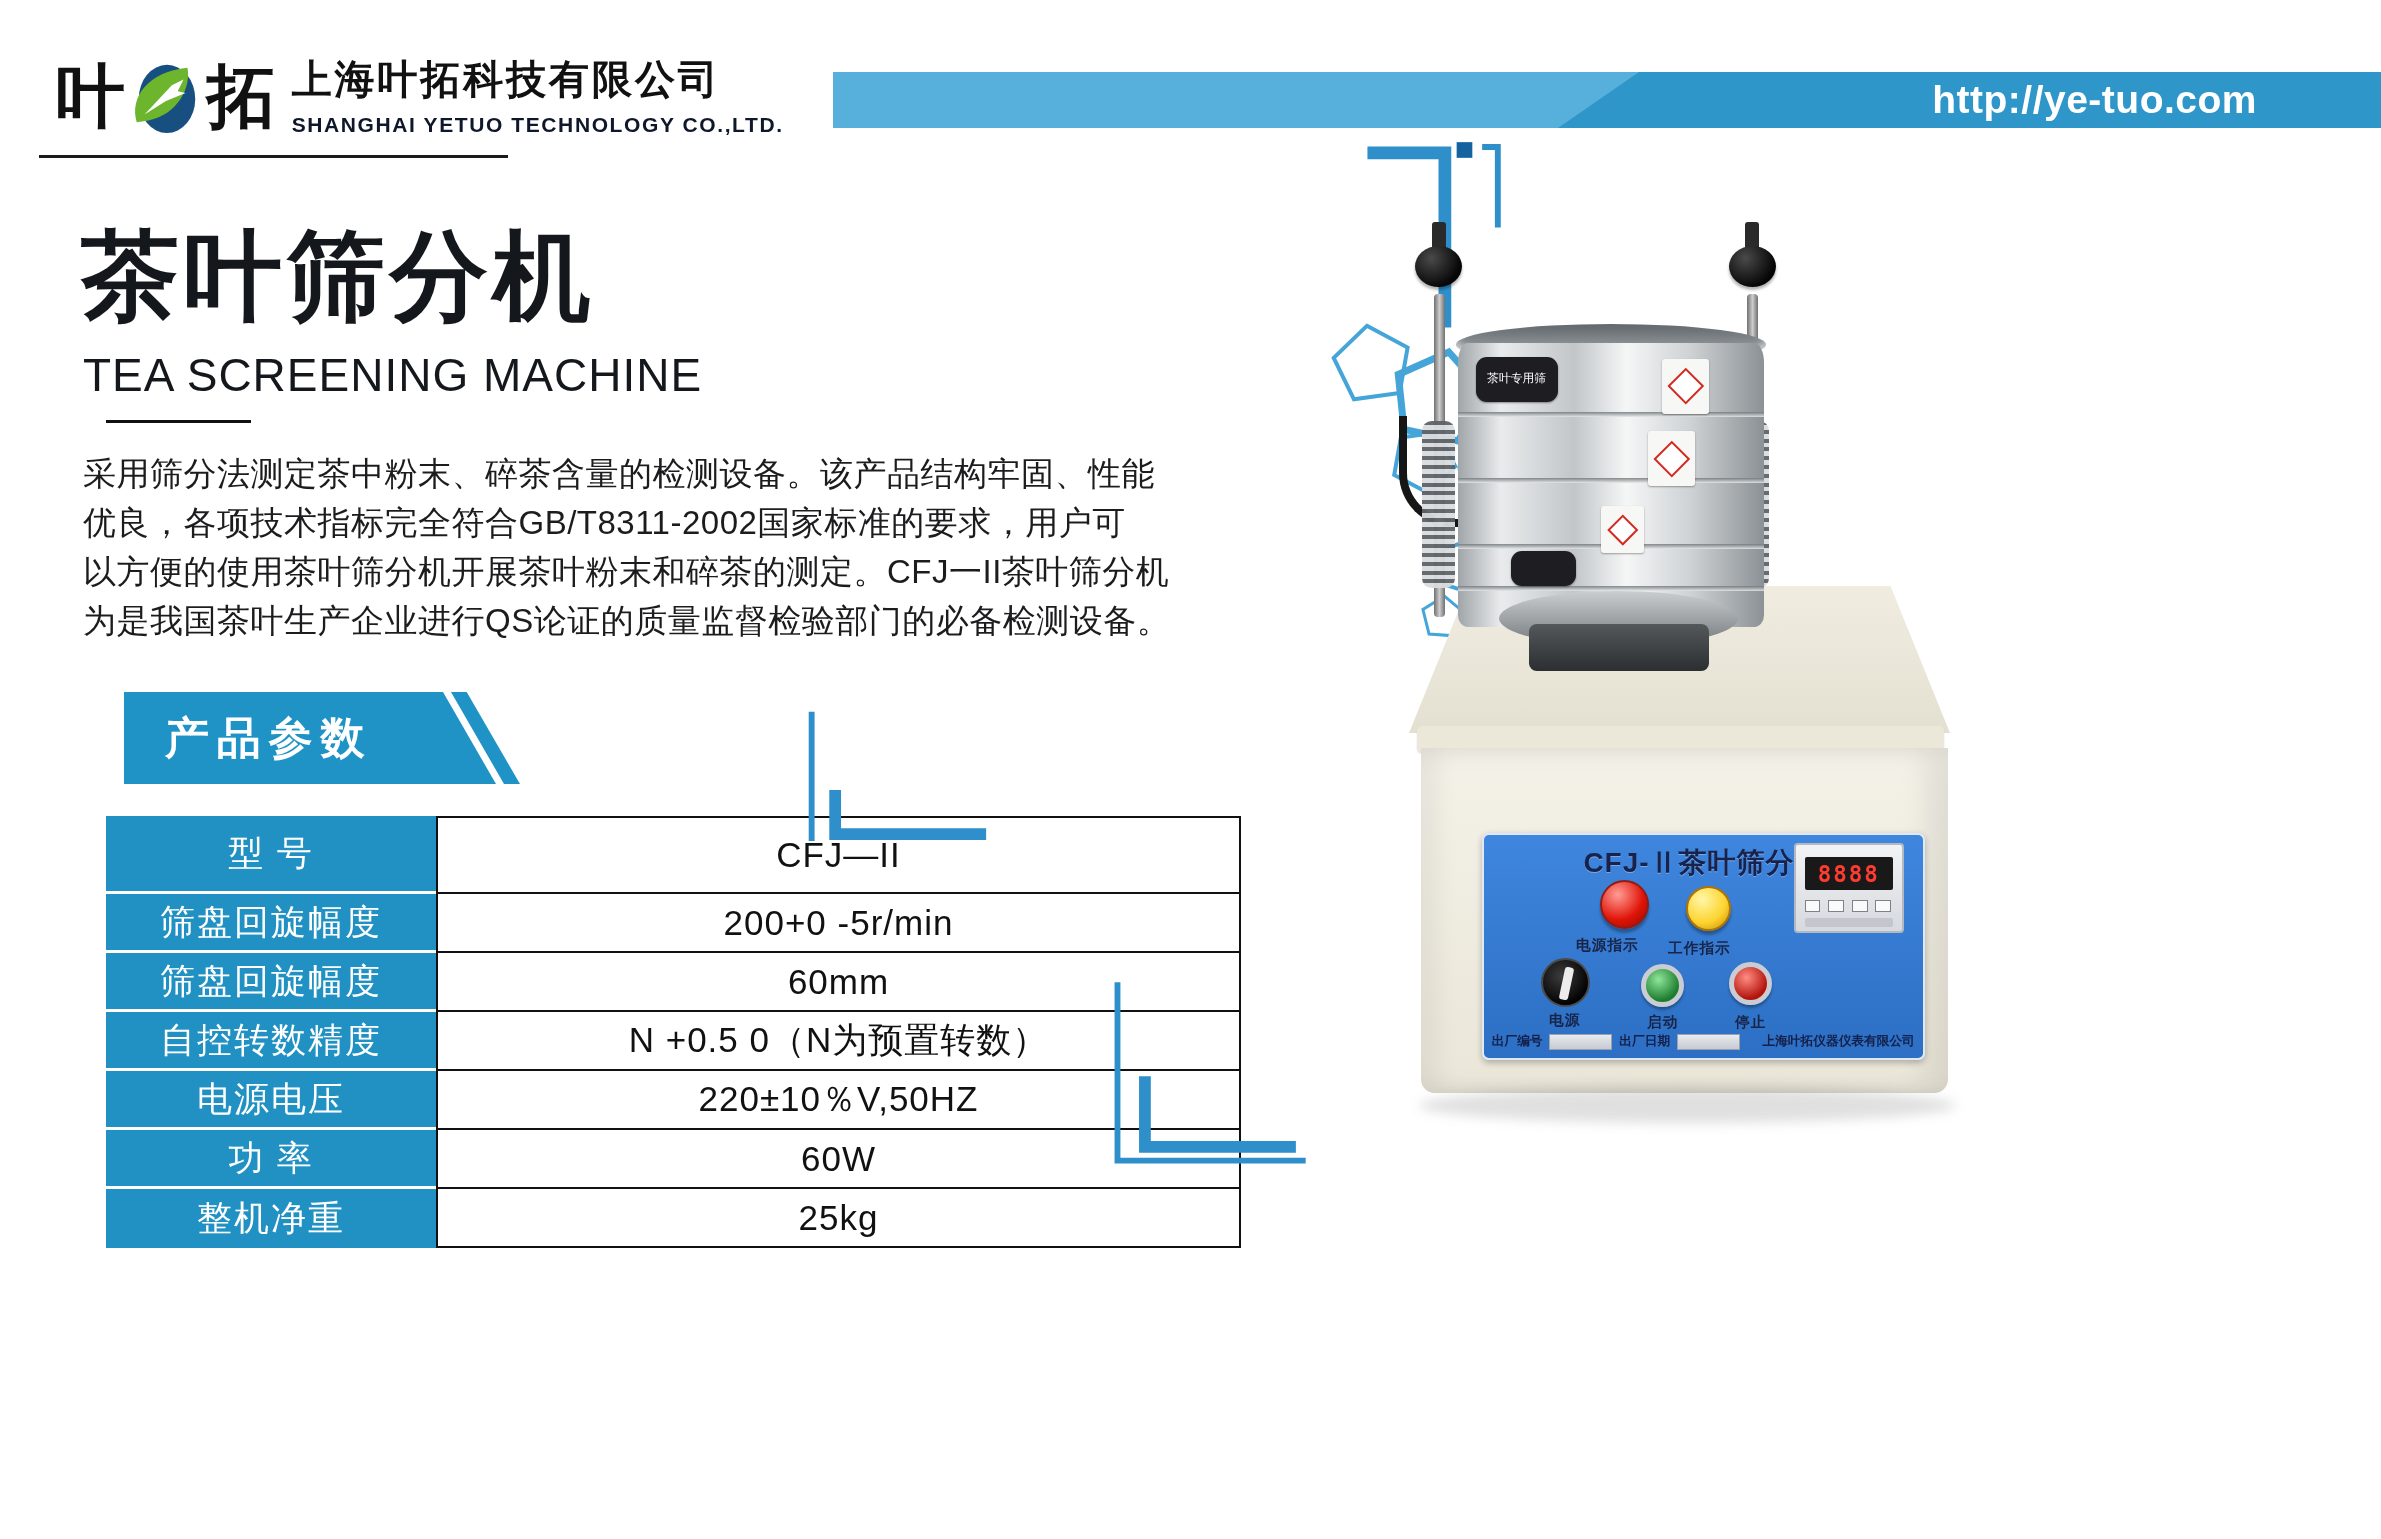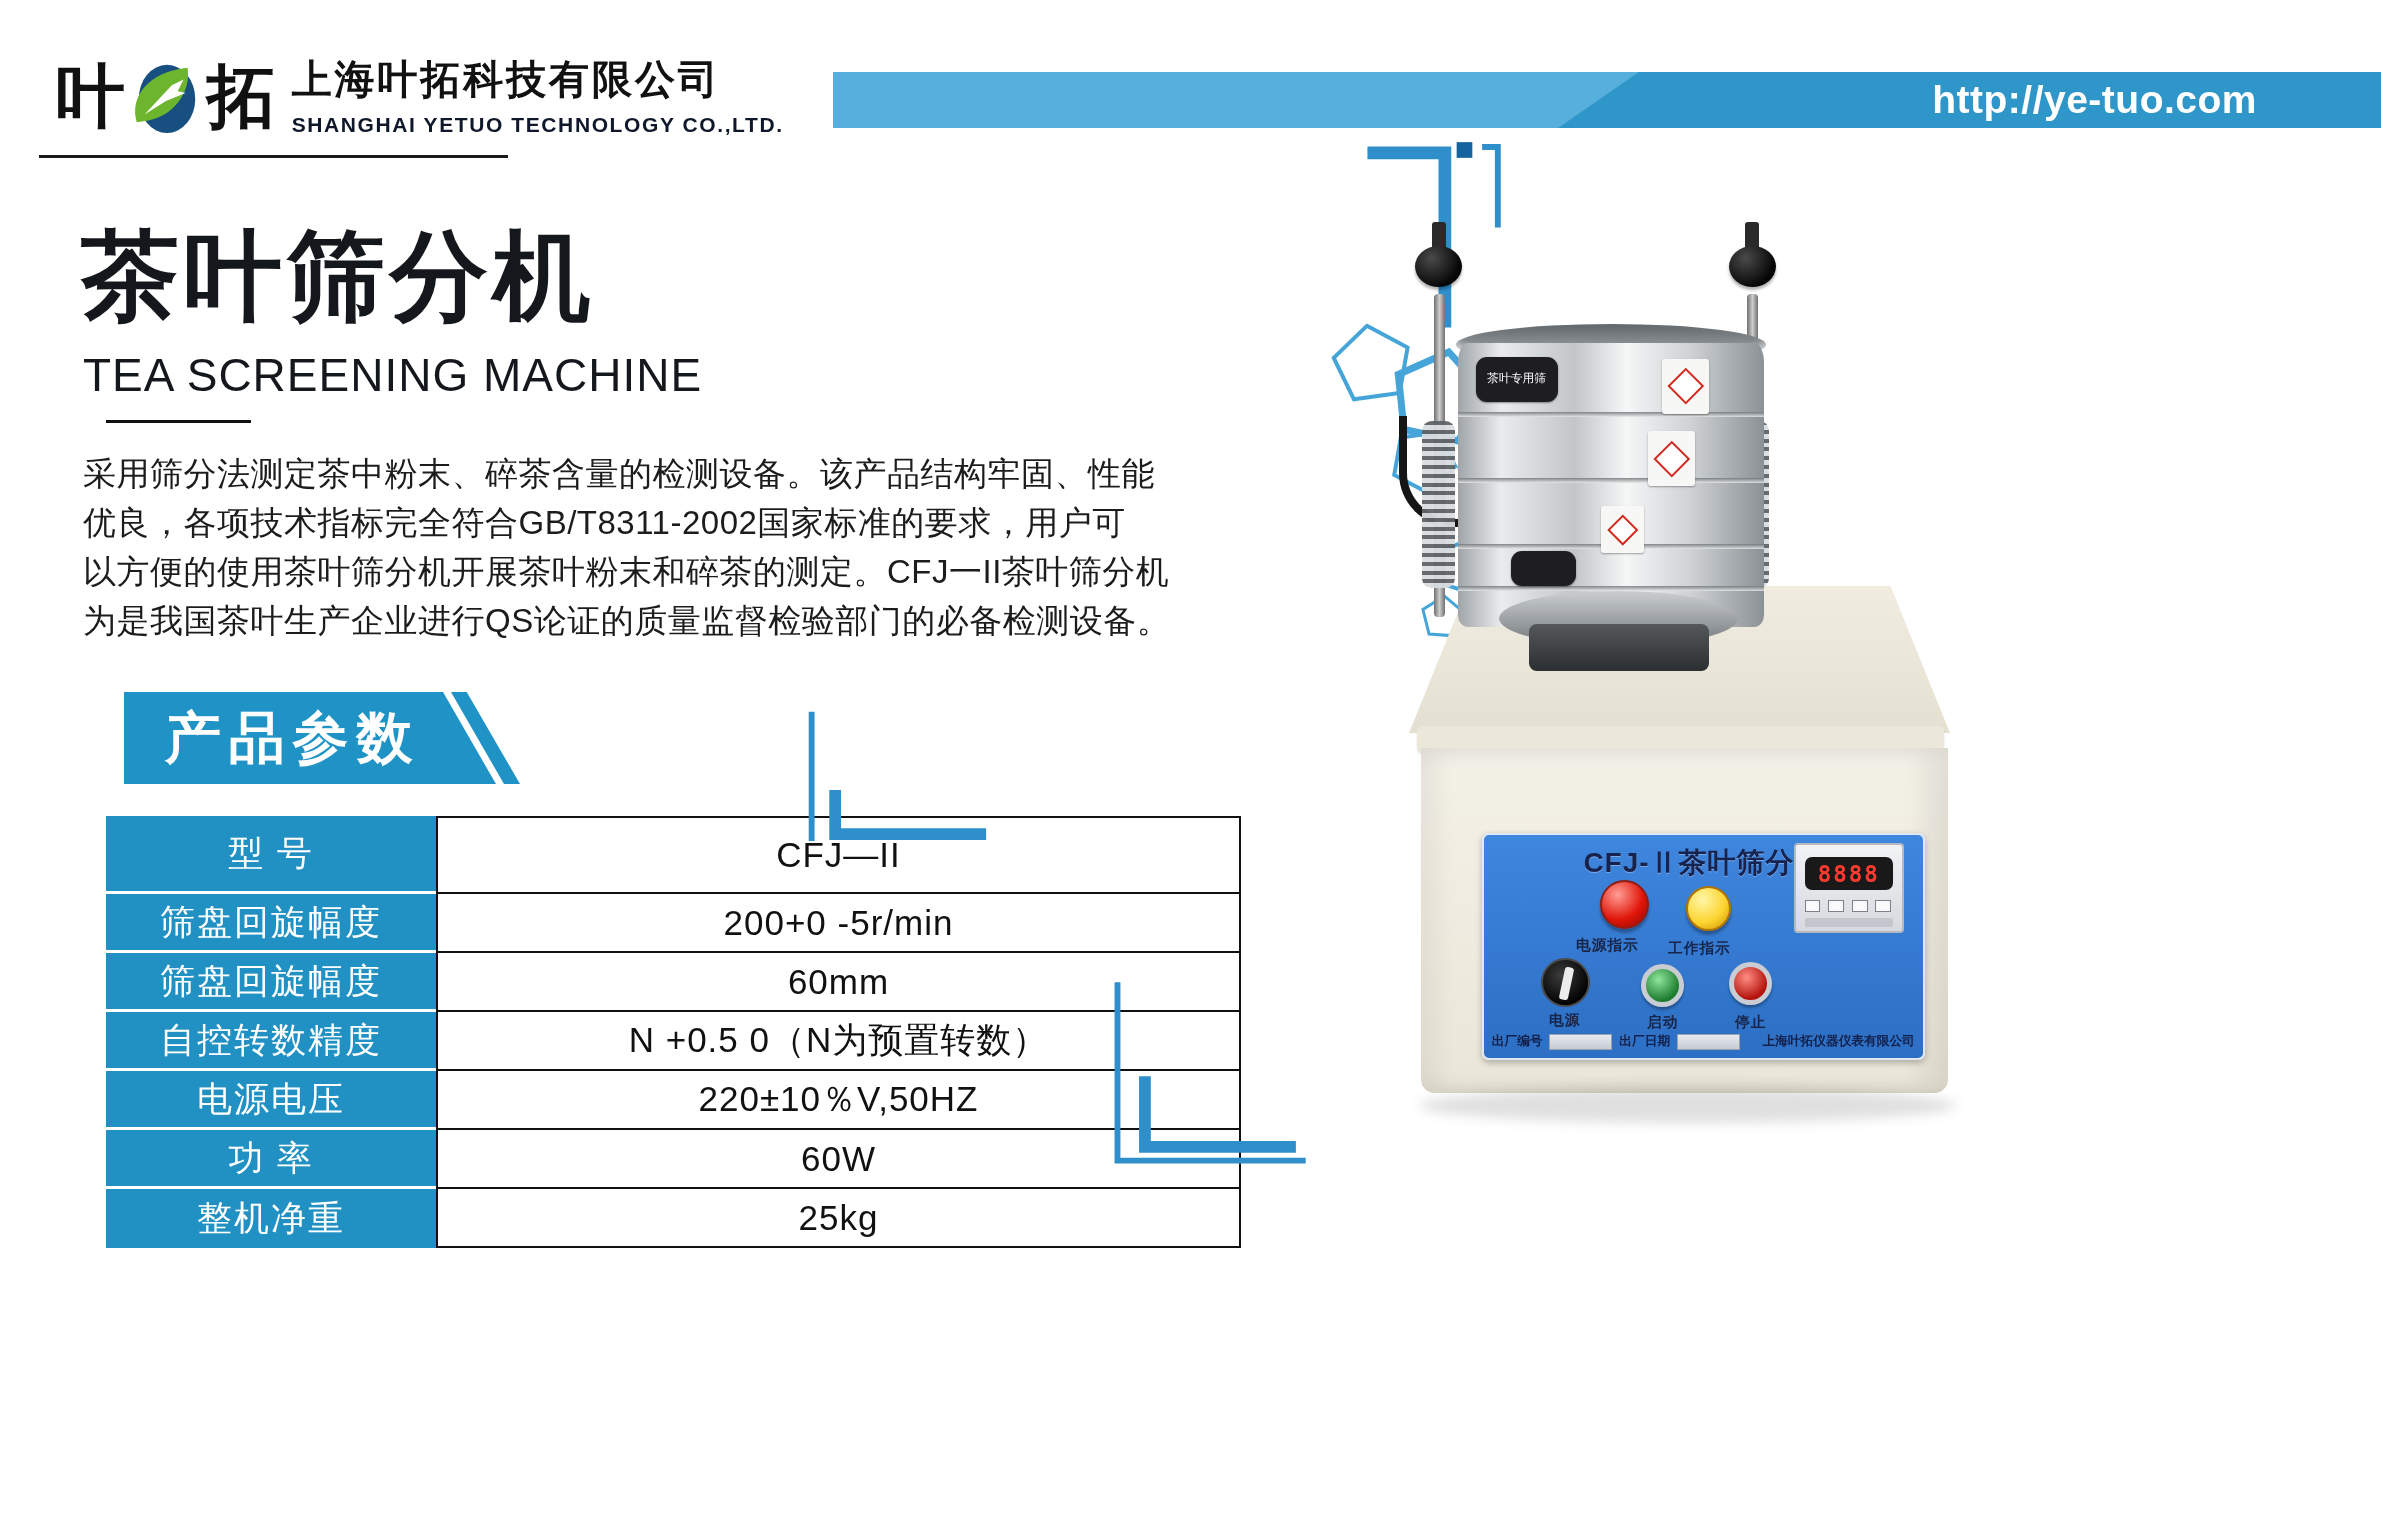--- a/index.html
+++ b/index.html
@@ -28,21 +28,21 @@
   .title-en{left:83px;top:348px;font-size:46px;font-weight:500;color:#14171c;letter-spacing:1px;}
   .title-underline{left:106px;top:420px;width:145px;height:2.9px;background:#111;}
 
   
   .desc{left:83px;top:449px;width:1166px;}
   .desc-line{font-size:33px;line-height:49px;color:#1c1c1e;letter-spacing:0.5px;white-space:nowrap;}
 
   
   .sec-banner{left:124px;top:692px;width:372px;height:92px;background:#1F93C6;
         clip-path:polygon(0 0,319px 0,100% 100%,0 100%);}
-  .sec-banner-text{padding-left:41px;line-height:92px;font-size:56px;font-weight:700;color:#fff;letter-spacing:7.8px;}
+  .sec-banner-text{padding-left:41px;line-height:92px;font-size:44px;font-weight:700;color:#fff;letter-spacing:7.8px;}
   .sec-stripe{left:451px;top:692px;width:69px;height:92px;background:#1F93C6;
         clip-path:polygon(0 0,15.7px 0,69px 100%,53px 100%);}
 
   
   .ptable{left:106px;top:816px;width:1135px;display:flex;flex-direction:column;}
   .prow{display:flex;height:59px;}
   .prow.first{height:78px;justify-content:flex-end;}
   .plabel{width:330px;background:#2191C3;color:#fff;font-size:35px;font-weight:500;
         display:flex;align-items:center;justify-content:center;letter-spacing:2px;
         border-bottom:3.9px solid #fff;box-sizing:border-box;}
@@ -95,21 +95,21 @@
   .ind-label{font-size:14.7px;font-weight:700;color:#182448;letter-spacing:1px;}
   .pknob{left:57px;top:123px;width:49px;height:49px;border-radius:50%;border:2.9px solid #4a4a4a;box-sizing:border-box;
         background:radial-gradient(circle at 40% 35%,#3c3c3c,#000 75%);}
   .pknob-pointer{left:18.6px;top:6.9px;width:8.8px;height:33px;background:#ececec;border-radius:2.9px;transform:rotate(12deg);}
   .pbtn{width:43px;height:43px;border-radius:50%;border:5.9px solid #c9ccd2;box-sizing:border-box;box-shadow:0 2.9px 2.9px rgba(0,0,0,.3);}
   .pbtn.green{left:157px;top:129px;background:radial-gradient(circle at 38% 32%,#8ee69a,#1d7c2e 70%);}
   .pbtn.red{left:245px;top:127px;background:radial-gradient(circle at 38% 32%,#ff8d84,#b3130b 70%);}
   .btn-label{font-size:14.7px;font-weight:700;color:#182448;letter-spacing:1px;}
   .counter{left:310px;top:7.8px;width:110px;height:90px;border:2px solid #b4b8c0;border-radius:3.9px;box-sizing:border-box;
         background:linear-gradient(180deg,#f2f3f5,#d6d9de);}
-  .counter-display{left:8.8px;top:12.7px;width:88px;height:33px;background:#191919;border-radius:7px;
+  .counter-display{left:8.8px;top:12.7px;width:88px;height:33px;background:#191919;border-radius:2px;
         display:flex;align-items:center;justify-content:center;}
   .counter-digits{color:#ff3b30;font-family:"DejaVu Sans Mono",monospace;font-size:22.5px;font-weight:700;letter-spacing:2px;}
   .counter-btn{top:55px;width:15.7px;height:11.8px;background:#fafafa;border:1px solid #7c828c;box-sizing:border-box;}
   .counter-bar{left:8.8px;top:73px;width:88px;height:8.8px;background:#c3c7cd;border-radius:2px;}
   .pstrip{left:7.8px;top:194px;width:423px;height:25.5px;display:flex;align-items:center;gap:6.9px;}
   .pstrip-label{font-size:12.7px;font-weight:700;color:#14204a;white-space:nowrap;}
   .plate{width:63px;height:15.7px;background:linear-gradient(180deg,#e8ebef,#c6cbd2);border:1px solid #9aa2ad;box-sizing:border-box;}
   .pstrip-company{margin-left:auto;font-size:12.7px;font-weight:700;color:#14204a;white-space:nowrap;}
 
   .deco-svg{left:0;top:0;pointer-events:none;}

